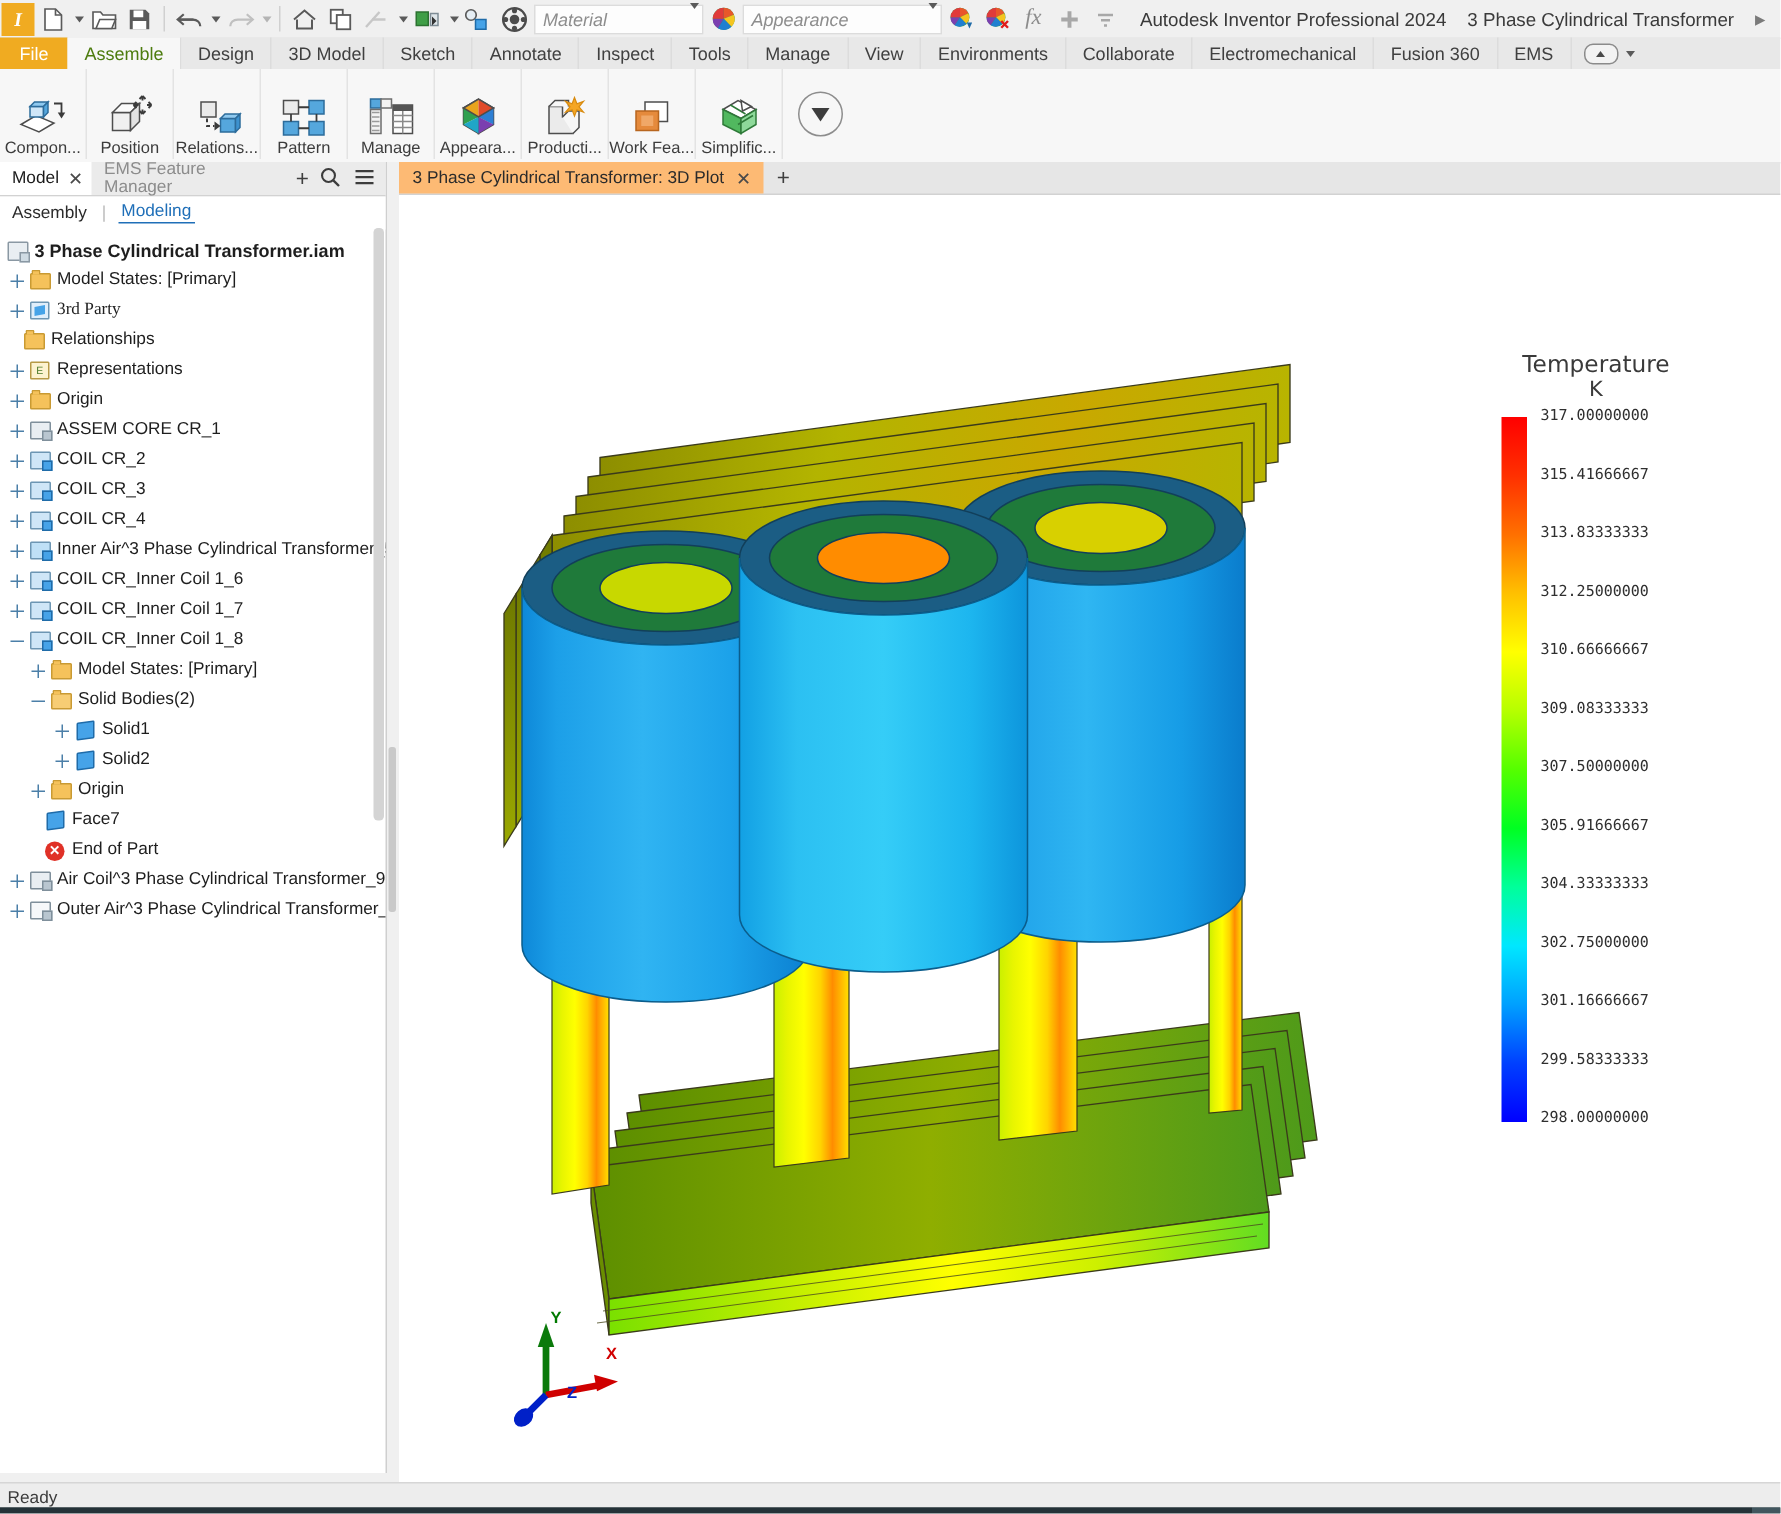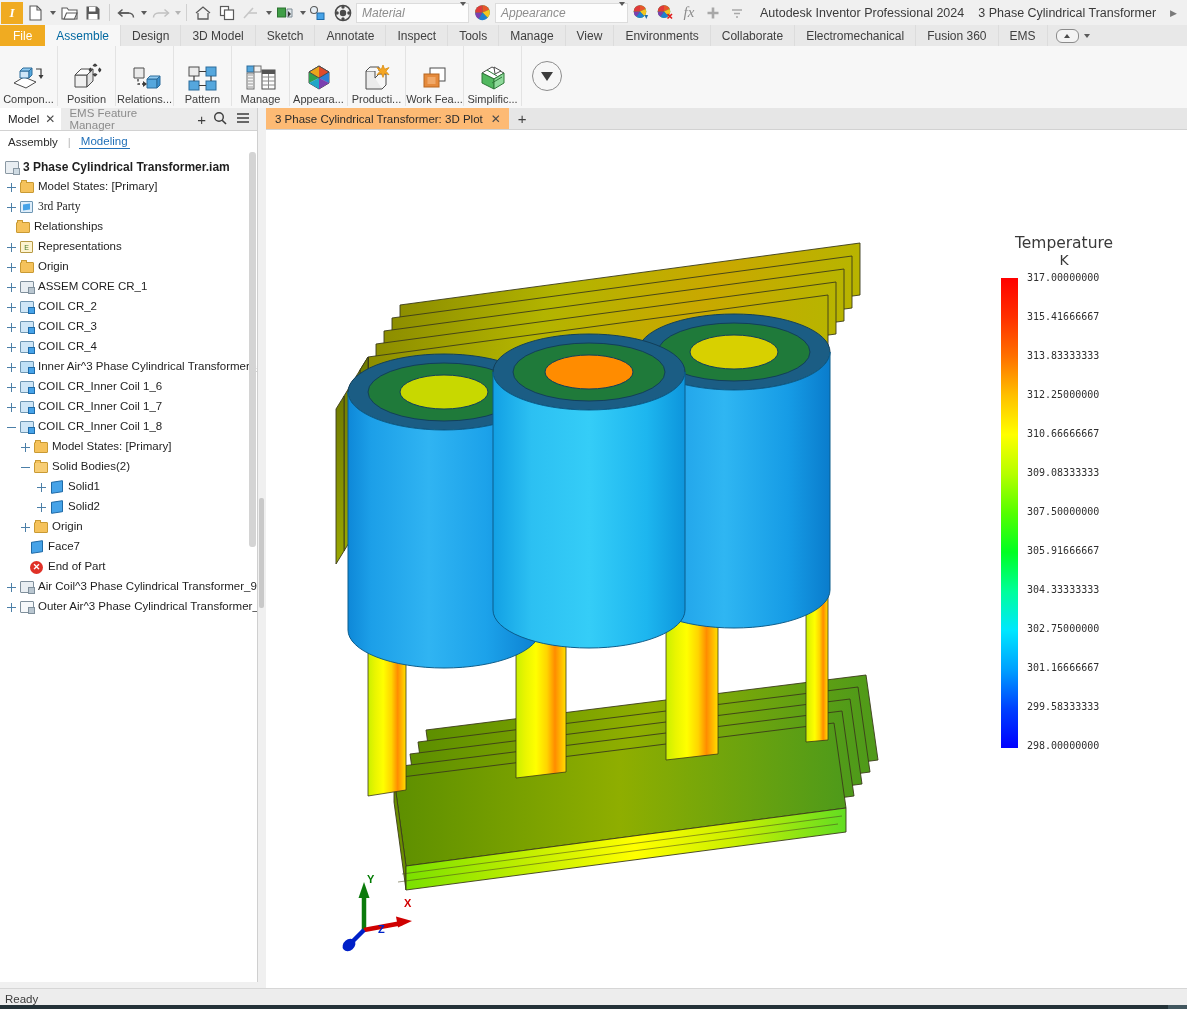--- a/index.html
+++ b/index.html
@@ -52,21 +52,21 @@
   
   .ribbon-tabs{
     position:absolute;left:0;top:25px;width:1187px;height:21px;
     background:#e8e8e8;display:flex;align-items:stretch;font-size:12px;
   }
   .rt{
     display:flex;align-items:center;padding:0 11px;color:#404040;
     border-right:1px solid #dcdcdc;white-space:nowrap;
   }
   .rt.file{background:#f0ab21;color:#ffffff;font-weight:normal;border-right:none;padding:0 13px;}
-  .rt.active{background:#f7f7f7;color:#0369a1;}
+  .rt.active{background:#f7f7f7;color:#4d7c0f;}
   .rt-spacer{flex:1;border-right:none;}
   .rt.tiny{border-right:none;padding:0 8px;}
   .pill{
     width:21px;height:12px;border:1px solid #8b8b8b;border-radius:6px;
     display:flex;align-items:center;justify-content:center;background:#f3f3f3;
   }
   .pill .up{width:0;height:0;border-left:3px solid transparent;border-right:3px solid transparent;border-bottom:4px solid #4a4a4a;}
 
   
   .ribbon{

